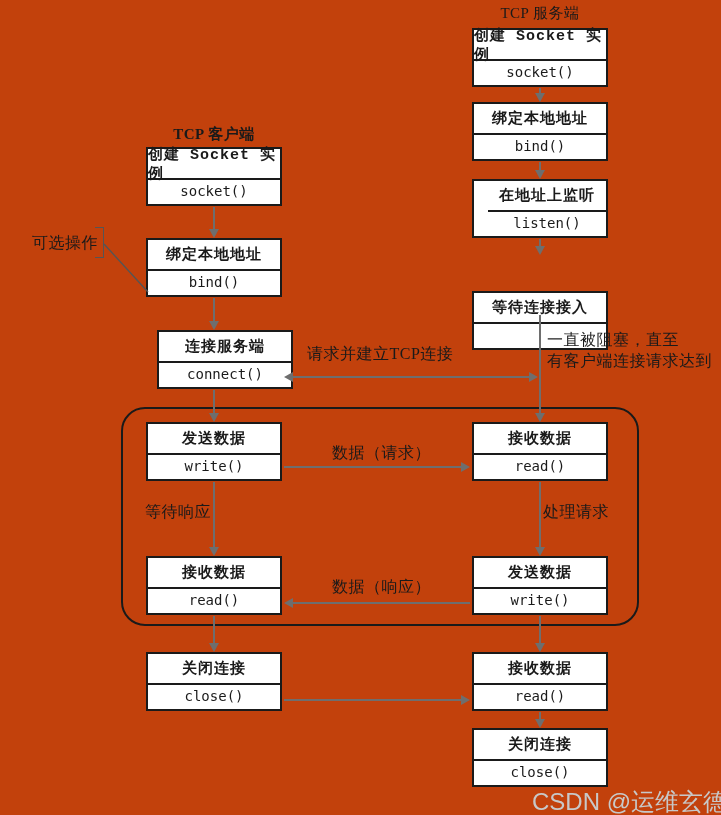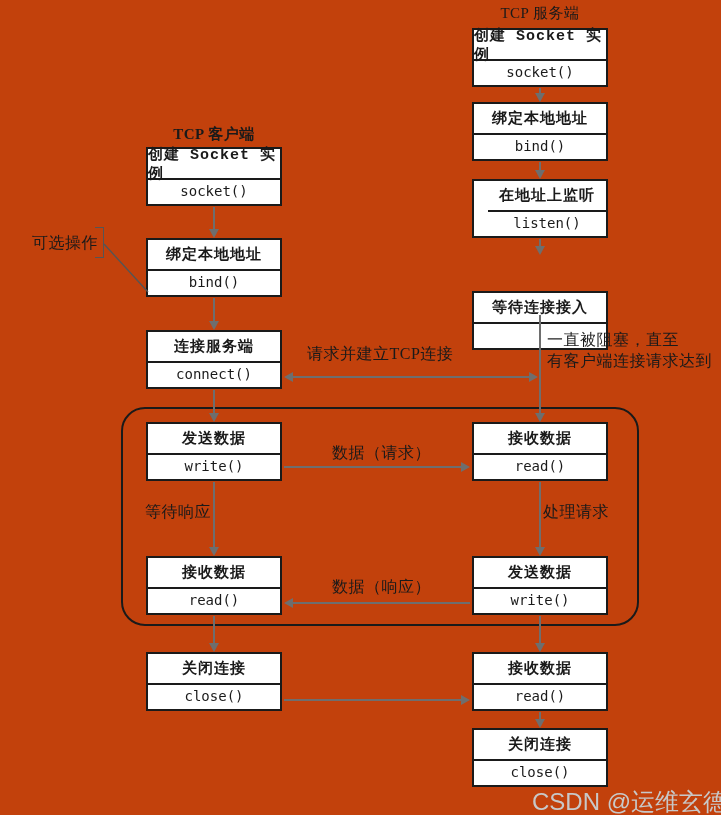--- a/index.html
+++ b/index.html
@@ -105,21 +105,21 @@
   </div>
 
   <div class="fbox" style="left:146px;top:147px;">
     <div class="fbox-title">创建 Socket 实例</div>
     <div class="fbox-code">socket()</div>
   </div>
   <div class="fbox" style="left:146px;top:238px;">
     <div class="fbox-title">绑定本地地址</div>
     <div class="fbox-code">bind()</div>
   </div>
-  <div class="fbox" style="left:146px;top:330px;">
+  <div class="fbox" style="left:157px;top:330px;">
     <div class="fbox-title">连接服务端</div>
     <div class="fbox-code">connect()</div>
   </div>
   <div class="fbox" style="left:146px;top:422px;">
     <div class="fbox-title">发送数据</div>
     <div class="fbox-code">write()</div>
   </div>
   <div class="fbox" style="left:146px;top:556px;">
     <div class="fbox-title">接收数据</div>
     <div class="fbox-code">read()</div>

